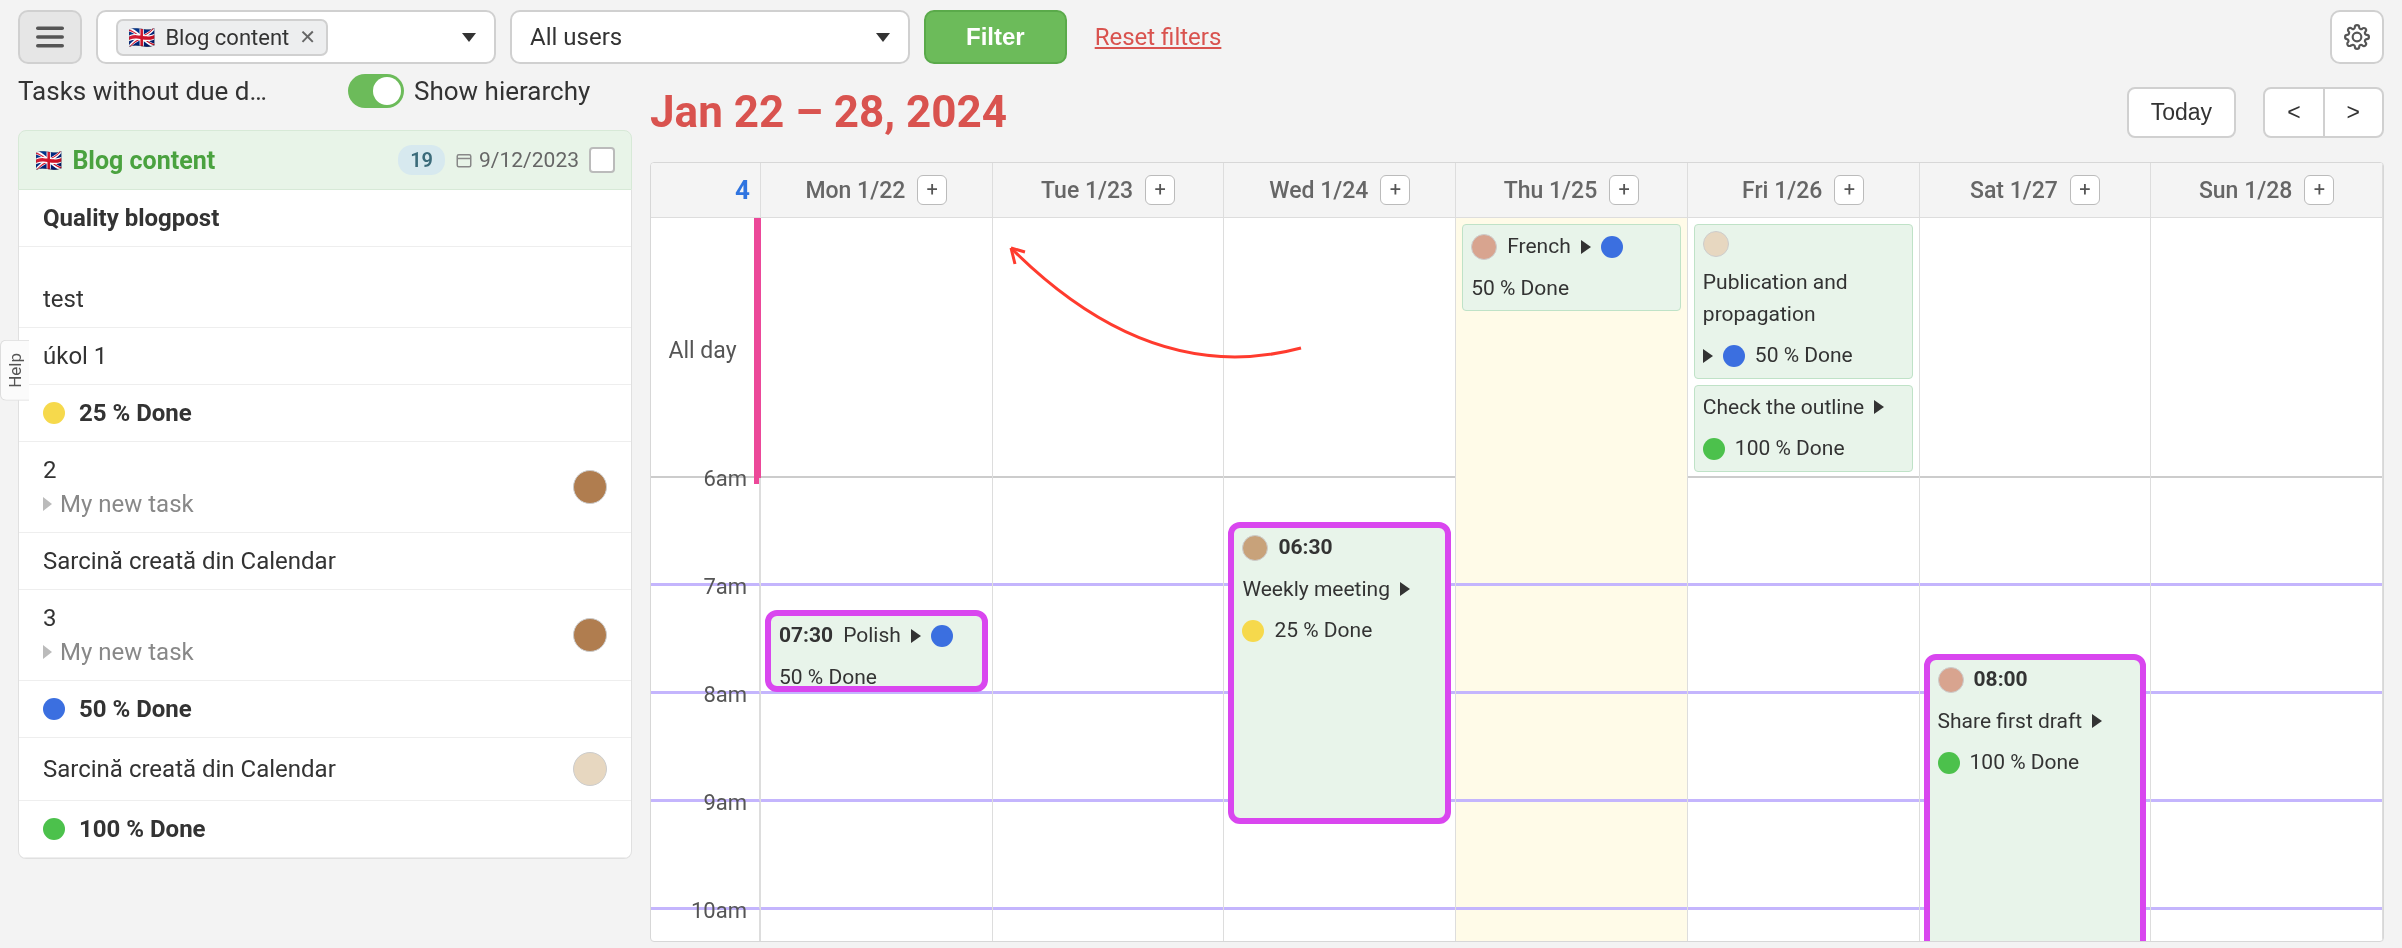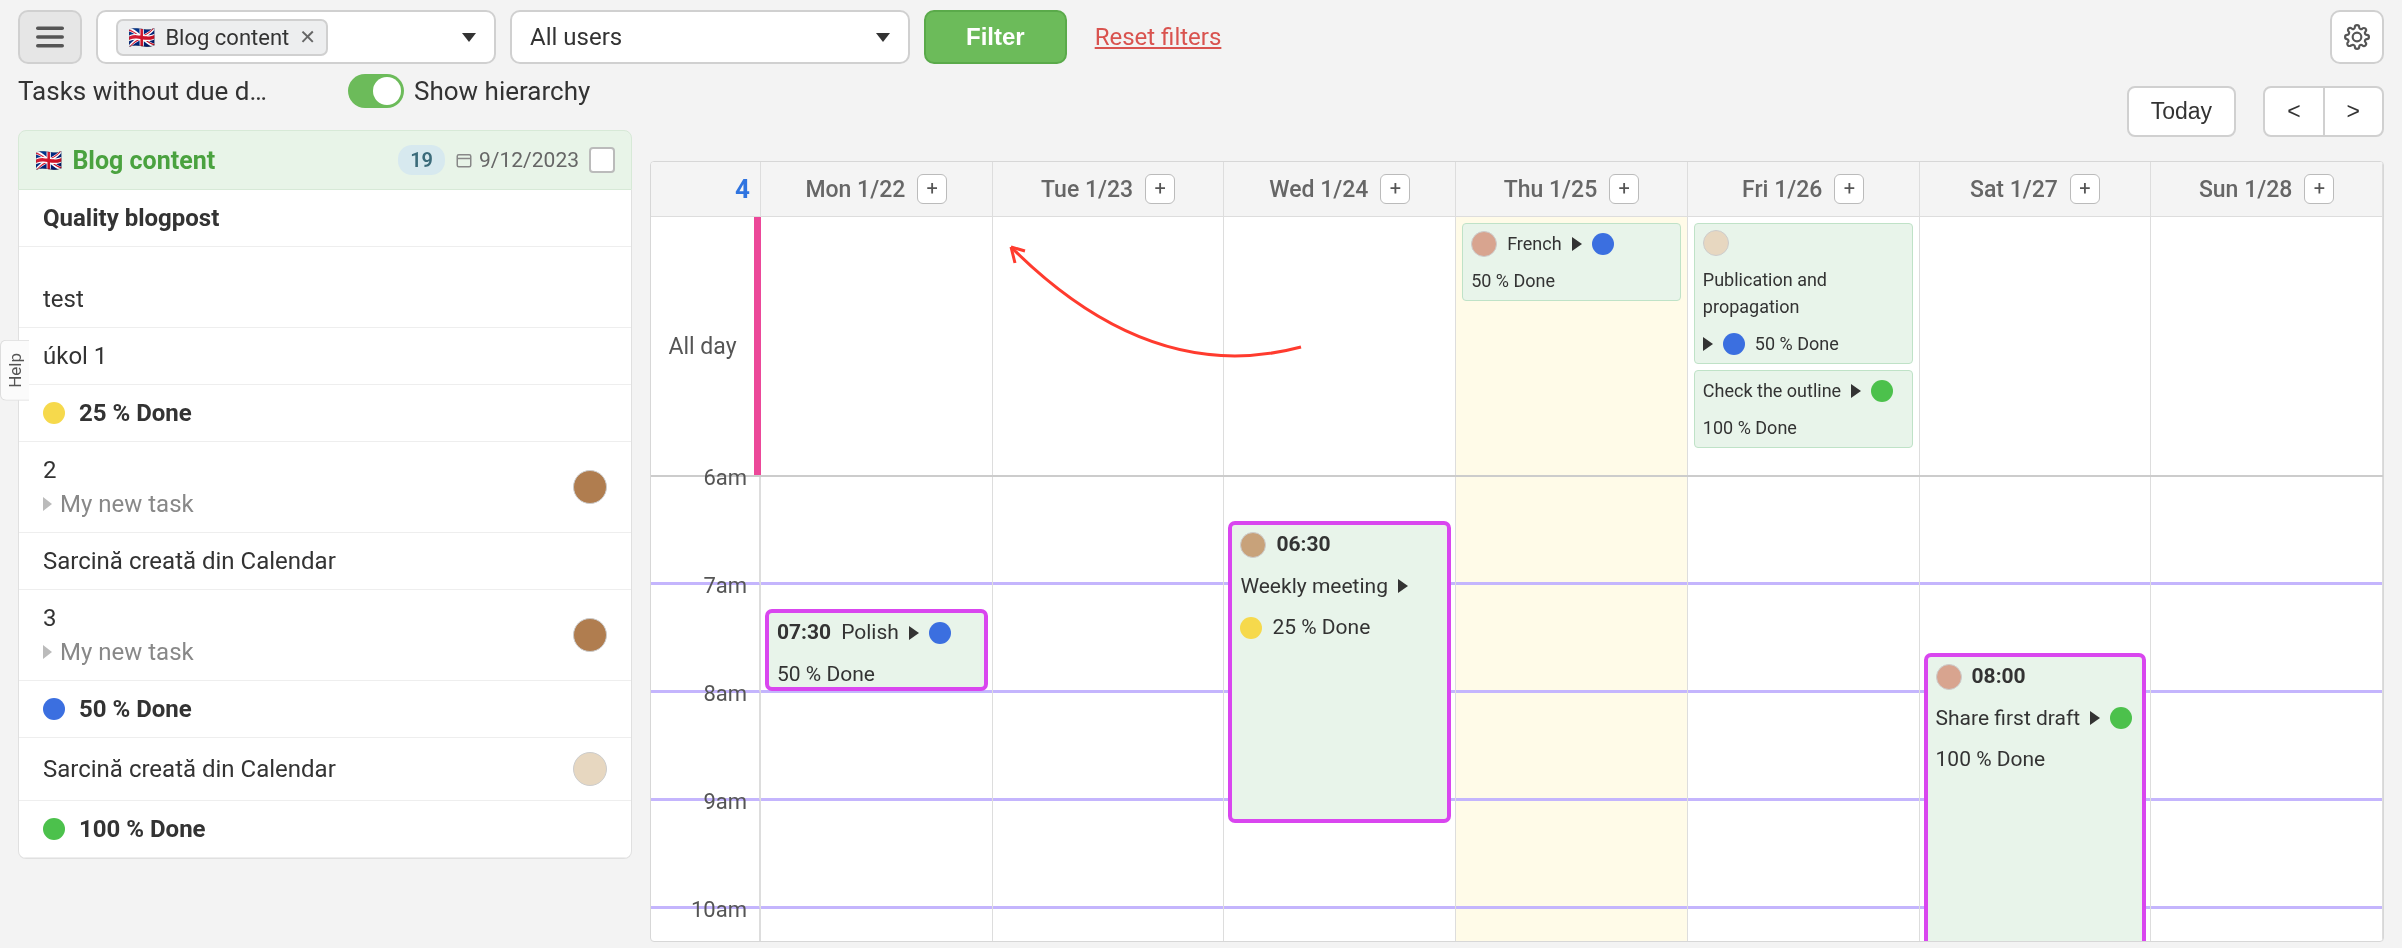--- a/index.html
+++ b/index.html
@@ -364,21 +364,21 @@
     border-right: 1px solid #ddd;
     padding: 6px;
     position: relative;
   }
   .allday-cell.thu { background: #fffbe8; }
   .event-card {
     background: #e8f4ea;
     border: 1px solid #bfe2c7;
     border-radius: 4px;
     padding: 6px 8px;
-    font-size: 18px;
+    font-size: 21px;
     color: #333;
     margin-bottom: 6px;
     line-height: 1.5;
   }
   .event-card .head {
     display: flex;
     align-items: center;
     gap: 10px;
     flex-wrap: wrap;
   }
@@ -411,22 +411,22 @@
     font-size: 22px;
     color: #555;
     position: relative;
     top: -12px;
   }
   .time-col.gutter .hour-row { border-right: 1px solid #ddd; }
   .timed-event {
     position: absolute;
     left: 4px; right: 4px;
     background: #e8f4ea;
-    border: 4px solid #d946ef;
-    border-radius: 7px;
+    border: 6px solid #d946ef;
+    border-radius: 12px;
     padding: 4px 8px;
     font-size: 21px;
     line-height: 1.5;
     overflow: hidden;
   }
   .timed-event .head {
     display: flex;
     align-items: center;
     gap: 10px;
     flex-wrap: wrap;
@@ -560,20 +560,21 @@
         <div class="task-row status">
           <span class="dot green"></span>
           <span>100 % Done</span>
         </div>
       </div>
   </div>
 
   <div class="right-col">
 
     <div class="cal-head">
+      <div class="cal-title">Jan 22 – 28, 2024</div>
       <div class="cal-nav">
         <button class="btn">Today</button>
         <div class="btn-group">
           <button class="btn">&lt;</button>
           <button class="btn">&gt;</button>
         </div>
       </div>
     </div>
 
     <div class="cal-grid">

